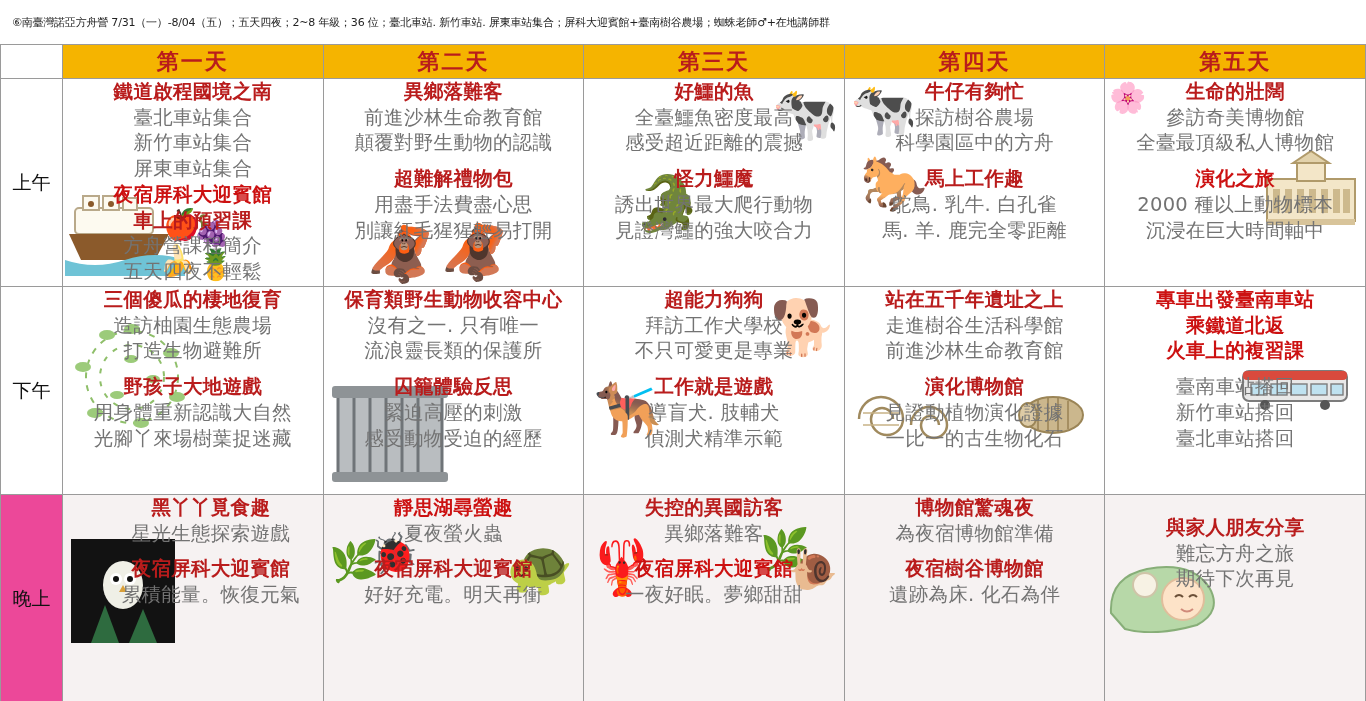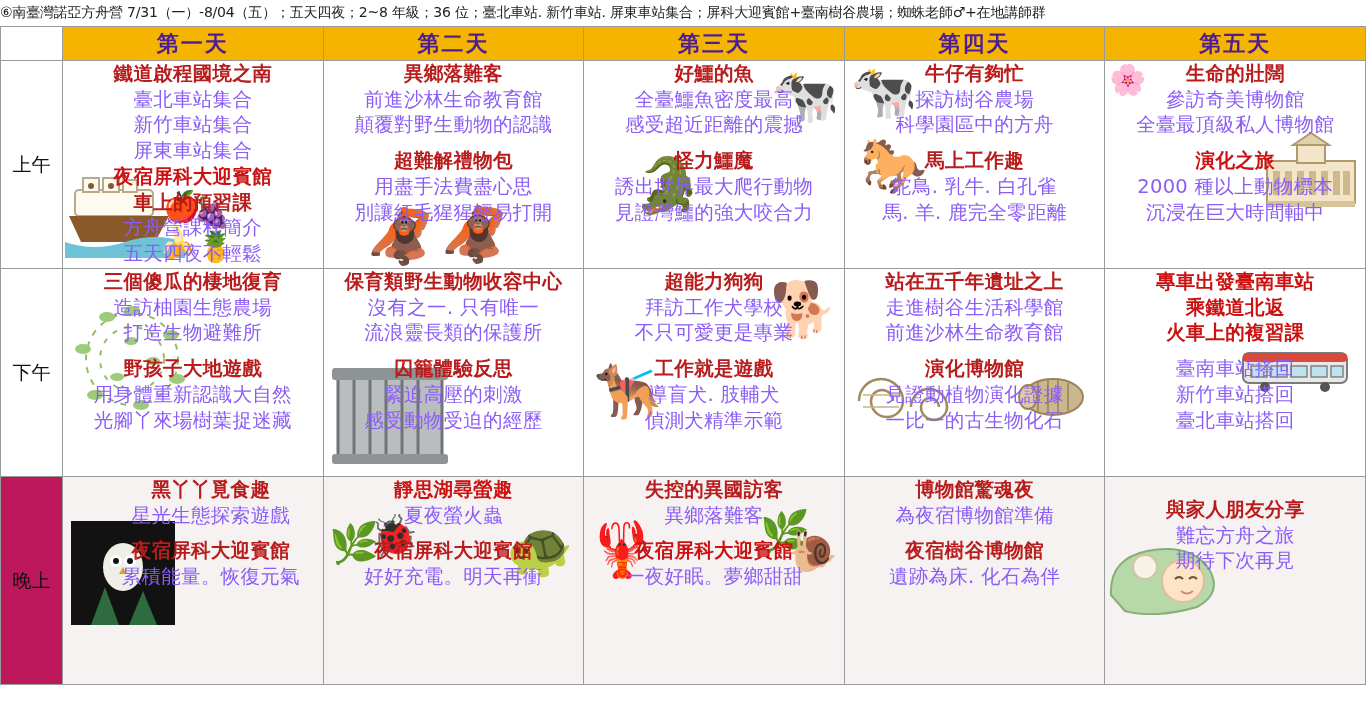--- a/index.html
+++ b/index.html
@@ -4,74 +4,74 @@
 <style>
   * { box-sizing: border-box; }
   html, body {
     margin: 0; padding: 0;
     width: 1366px; height: 701px;
     background: #ffffff;
     font-family: "DejaVu Sans", "Liberation Sans", sans-serif;
     overflow: hidden;
   }
   #header {
-    height: 26px;
+    height: 44px;
     display: flex;
     align-items: center;
-    padding-left: 0;
-    font-size: 14px;
+    padding-left: 12px;
+    font-size: 11px;
     color: #222;
     letter-spacing: -0.2px;
     white-space: nowrap;
   }
   #grid {
     width: 1366px;
     border-collapse: collapse;
     table-layout: fixed;
   }
   #grid td, #grid th { border: 1px solid #9a9a9a; padding: 0; }
   .corner { width: 62px; background: #ffffff; border: 1px solid #9a9a9a; }
   .dayhead {
     background: #f5b400;
-    color: #4c1d95;
+    color: #b91c1c;
     font-size: 22px;
     font-weight: bold;
     text-align: center;
     height: 34px;
     letter-spacing: 2px;
   }
   .rowlabel {
     width: 62px;
     text-align: center;
     font-size: 19px;
     color: #111;
     vertical-align: middle;
     margin-left: 43px;
   }
-  .rowlabel.evening { background: #be185d; }
+  .rowlabel.evening { background: #ec4899; }
   .cell {
     height: 208px;
     vertical-align: top;
     position: relative;
     padding: 6px 6px 4px 6px;
     overflow: hidden;
   }
   .cell.dark { background: #f6f2f2; }
   .lines { position: relative; z-index: 3; }
   .ln {
     font-size: 19.5px;
     line-height: 1.32;
     text-align: center;
     white-space: nowrap;
     letter-spacing: 0.3px;
   }
   .ln.title { font-weight: bold; }
   .blue   { color: #b91c1c; }
   .red    { color: #cc1111; }
-  .black  { color: #8b5cf6; text-align: center; }
+  .black  { color: #737373; text-align: center; }
   .gap { height: 10px; }
   .emoji { font-size: 40px; line-height: 1; }
   .emoji.sm { font-size: 30px; }
   .emoji.lg { font-size: 54px; }
   .owlbox {
     width: 104px; height: 104px;
     background: #141414;
     position: absolute; left: 8px; top: 44px;
     display: flex; align-items: center; justify-content: center;
     z-index: 2;

